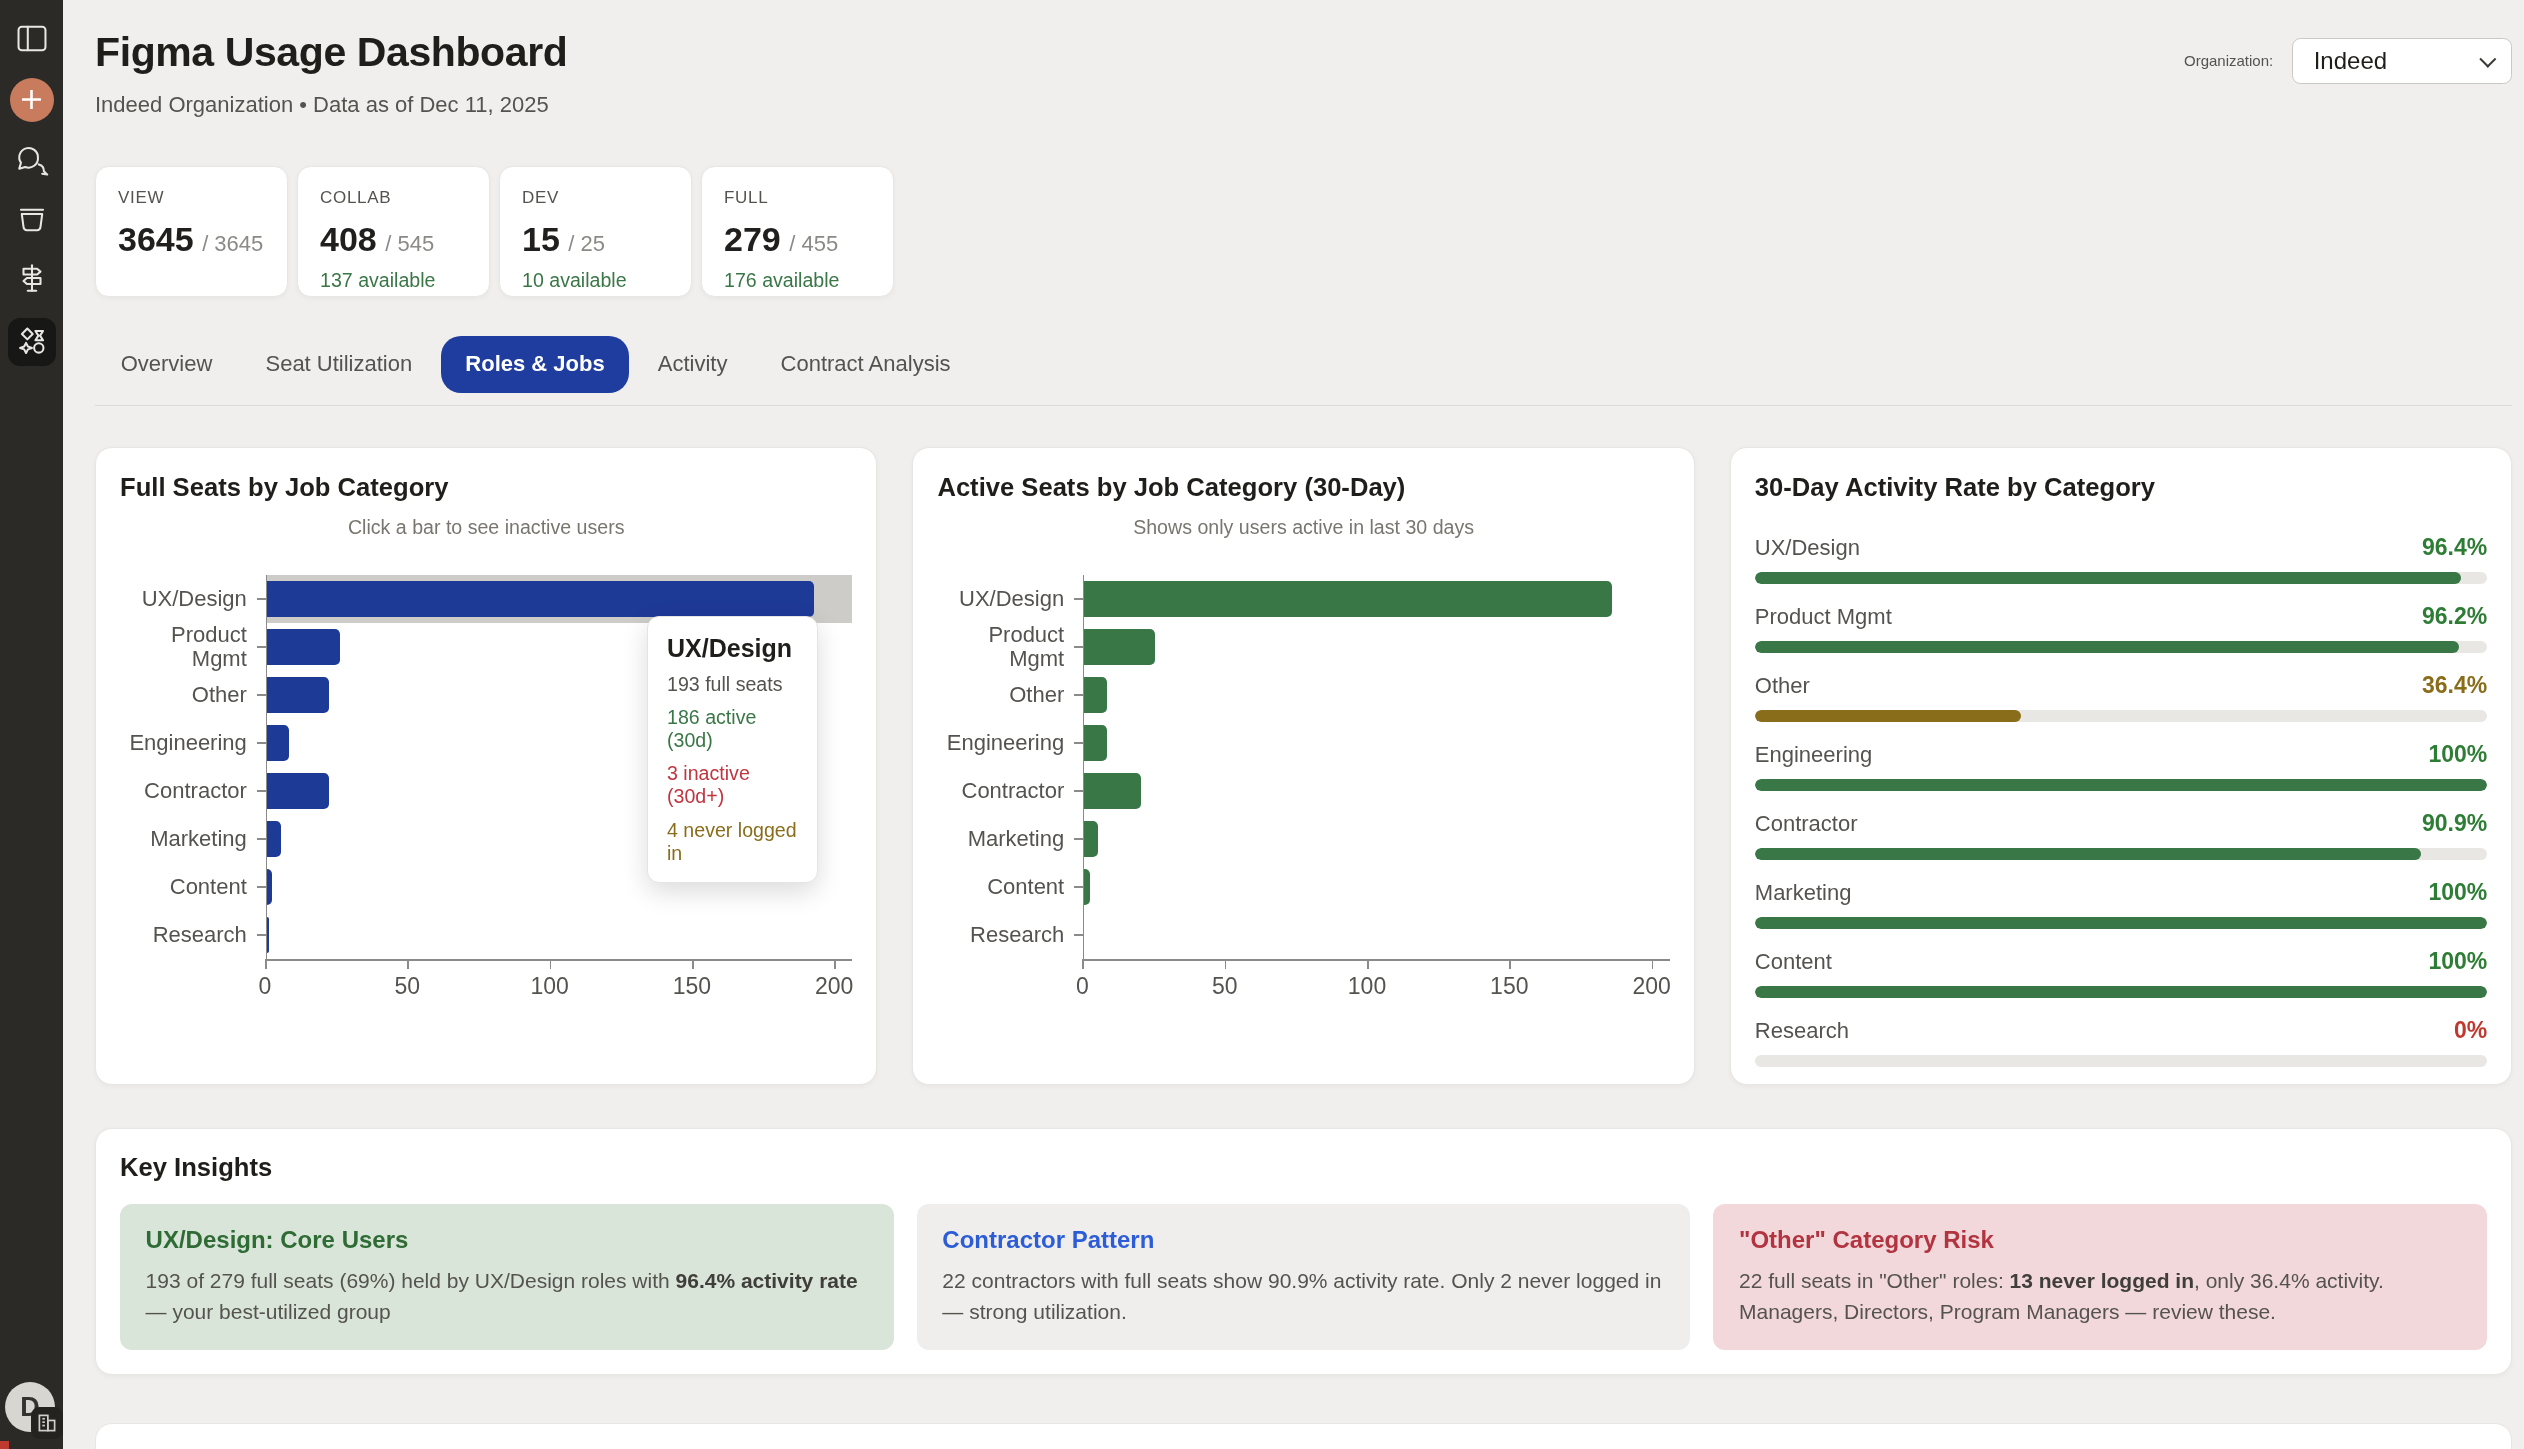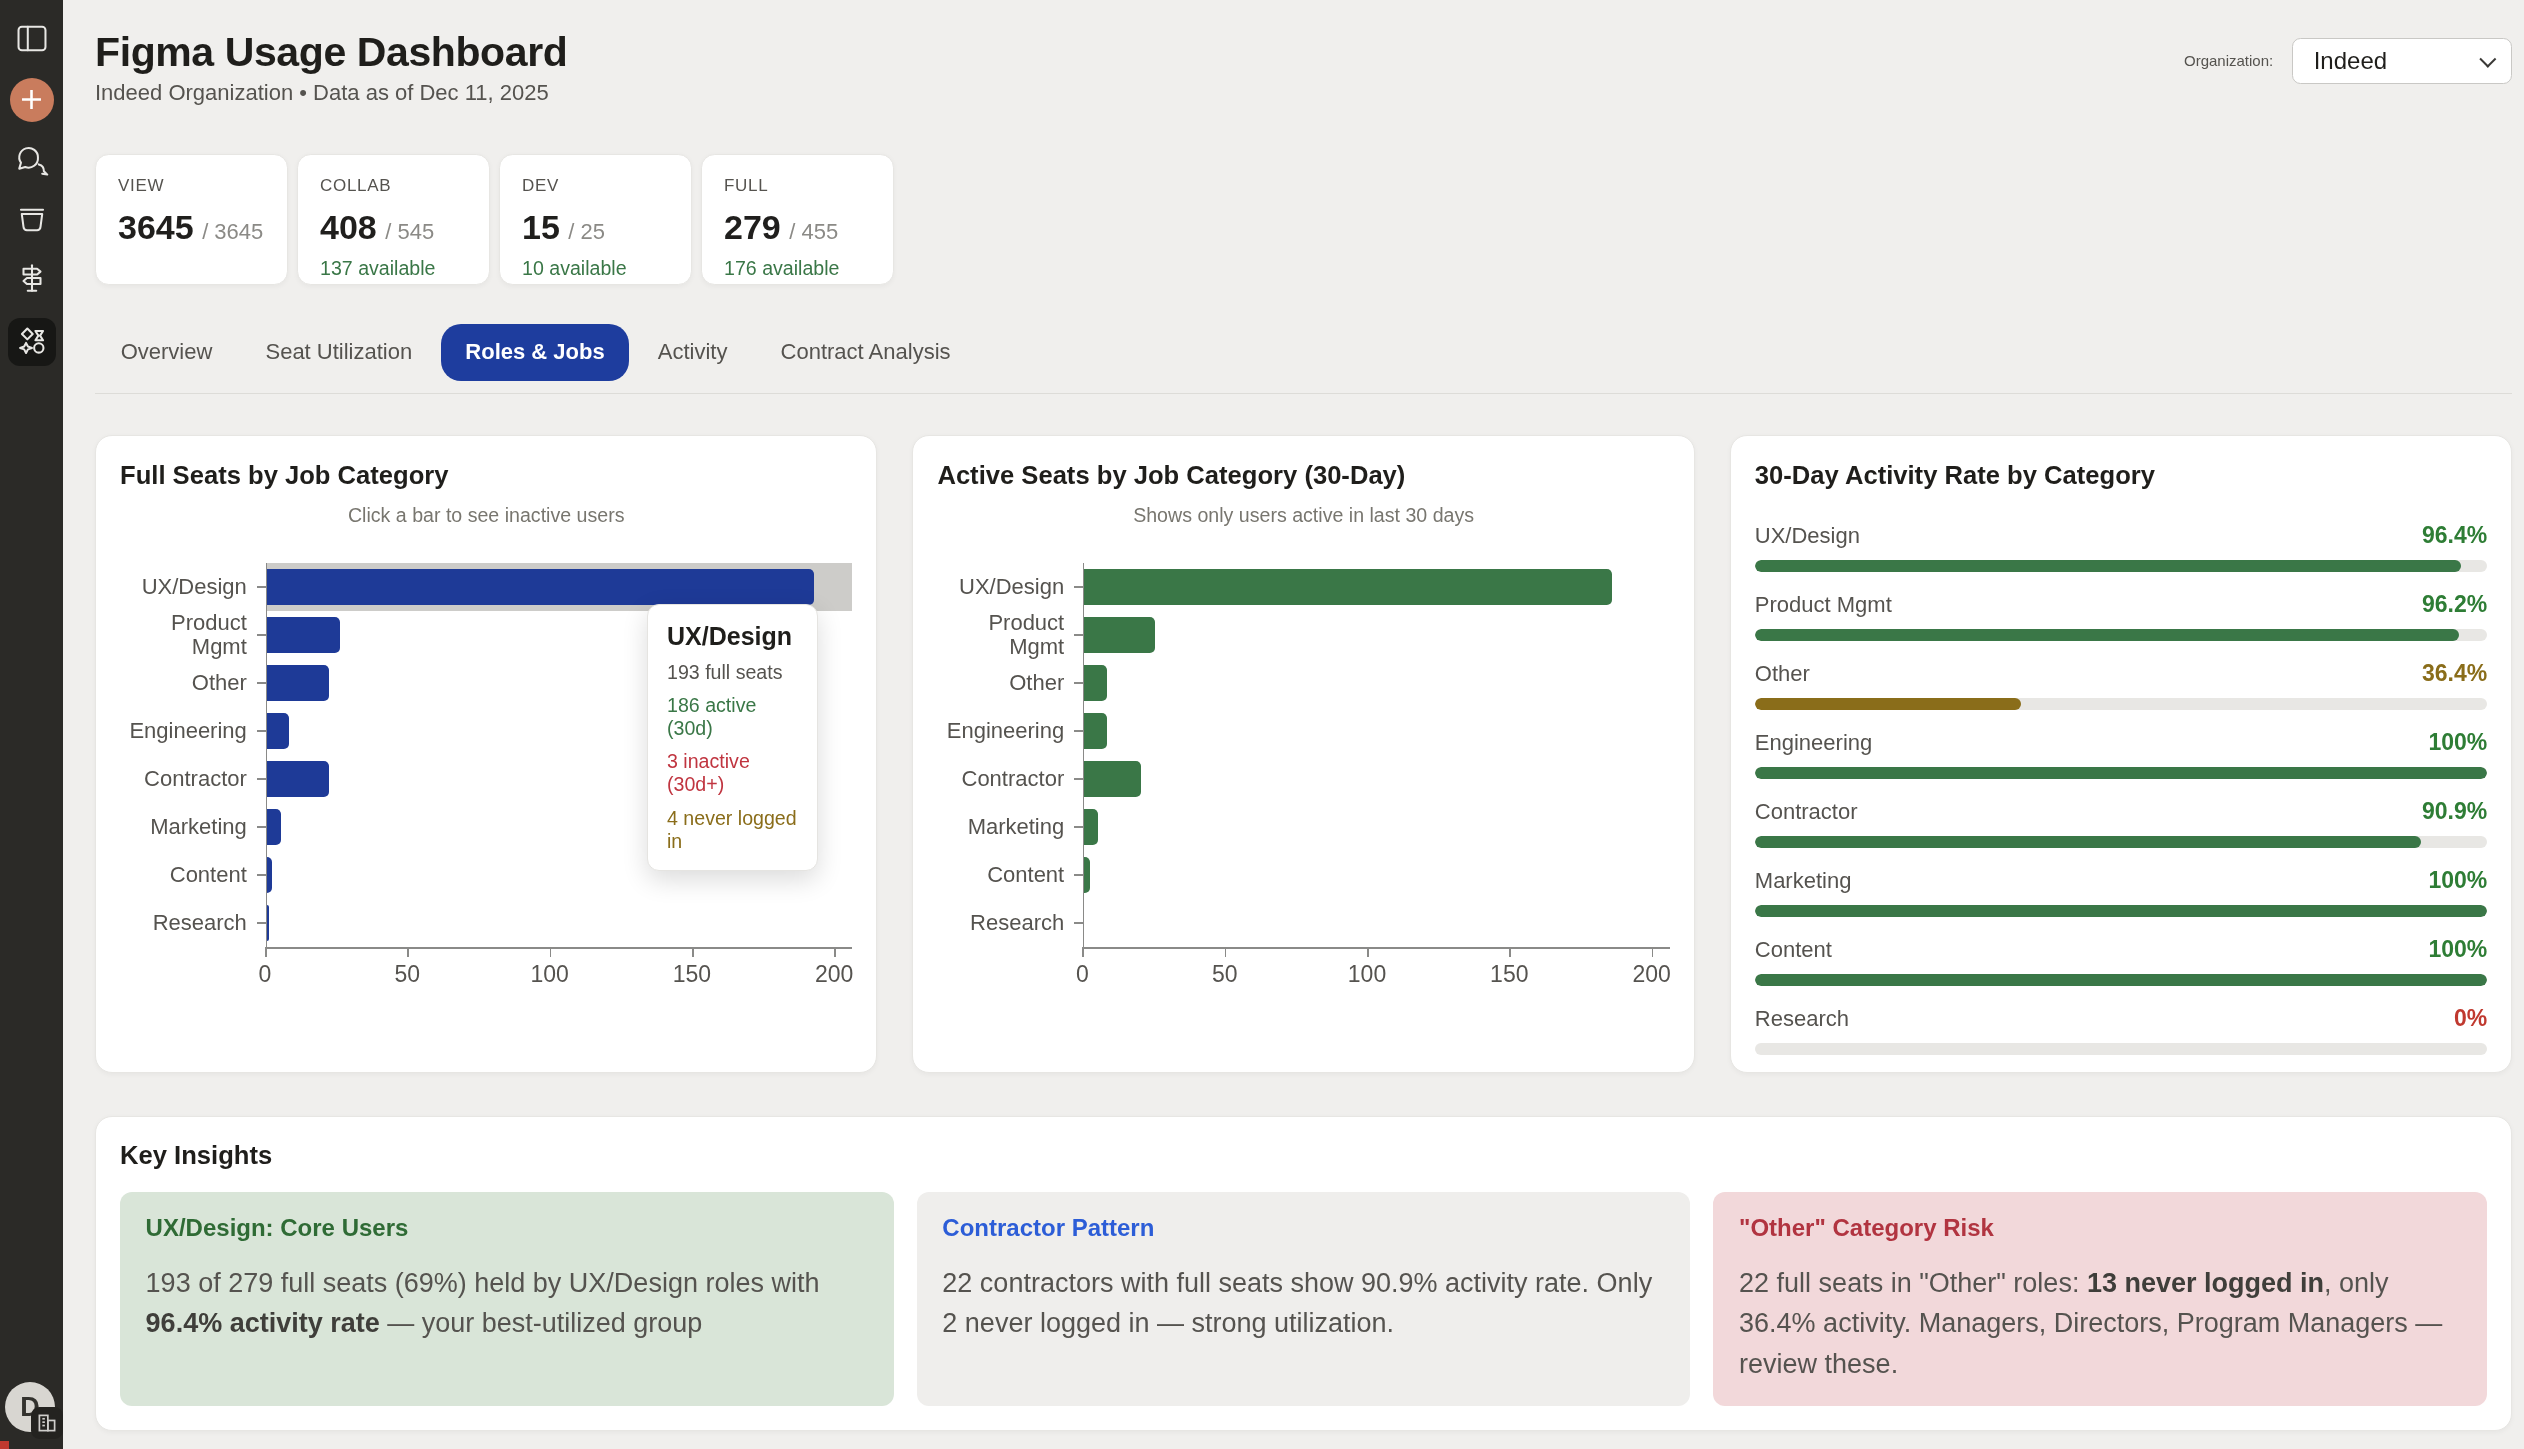--- a/index.html
+++ b/index.html
@@ -20,21 +20,21 @@
   .avatar-badge { position:absolute; right:-5.1px; bottom:-3.4px; width:32px; height:32px; border-radius:8.5px;
                   background:#242320; display:flex; align-items:center; justify-content:center; }
   .avatar-badge svg { stroke:#cfcecb; fill:none; stroke-width:2; }
   .red-sliver { position:absolute; left:0; bottom:0; width:8.5px; height:7.7px; background:#c0392f; }
 
   
   .main { flex:1; padding:31px 12.8px 0 32px; position:relative; }
 
   .header { position:relative; }
   .page-title { font-size:41px; font-weight:bold; letter-spacing:-0.4px; color:#1f1e1b; line-height:1.05; }
-  .page-sub { margin-top:6px; font-size:22px; color:#55534f; }
+  .page-sub { margin-top:18px; font-size:22px; color:#55534f; }
   .org-ctl { position:absolute; right:0; top:6.8px; display:flex; align-items:center; gap:19px; }
   .org-label { font-size:15px; color:#55534f; }
   .org-select { width:220px; height:46px; background:#fff; border:0.9px solid #c9c8c5; border-radius:8.5px;
                 display:flex; align-items:center; justify-content:space-between; padding:0 19px 0 20.5px;
                 font-size:24px; color:#1f1e1b; cursor:pointer; }
   .chev { width:12px; height:12px; border-right:2.1px solid #3a3936; border-bottom:2.1px solid #3a3936;
           transform:rotate(45deg) translateY(-2.6px); }
 
   
   .stats { margin-top:48px; display:flex; gap:9px; }
@@ -88,21 +88,21 @@
 
   
   .insights { margin-top:43px; background:#fff; border:0.9px solid #e7e6e3; border-radius:17px;
               box-shadow:0 1.7px 5.1px rgba(0,0,0,.04); padding:24px; }
   .insights-title { font-size:25.6px; font-weight:bold; }
   .insight-cards { margin-top:22px; display:flex; gap:23px; }
   .insight-card { flex:1; border-radius:12px; padding:22px 25.6px; }
   .ic-1 { background:#d9e5d8; } .ic-2 { background:#efeeec; } .ic-3 { background:#f2d8da; }
   .ic-title { font-size:24px; font-weight:bold; }
   .ic-1 .ic-title { color:#2f6b35; } .ic-2 .ic-title { color:#2c5dd7; } .ic-3 .ic-title { color:#b13440; }
-  .ic-body { margin-top:21px; font-size:27px; color:#55534f; line-height:1.5; }
+  .ic-body { margin-top:11px; font-size:21px; color:#55534f; line-height:1.5; }
   .ic-body b { color:#3f3e3a; }
 
   
   .footer { margin-top:48px; background:#fff; border:0.9px solid #e7e6e3; border-radius:17px; padding:34px 24px 51px; }
 </style>
 </head>
 <body>
 
 <div class="sidebar">
   <div class="side-icon">

